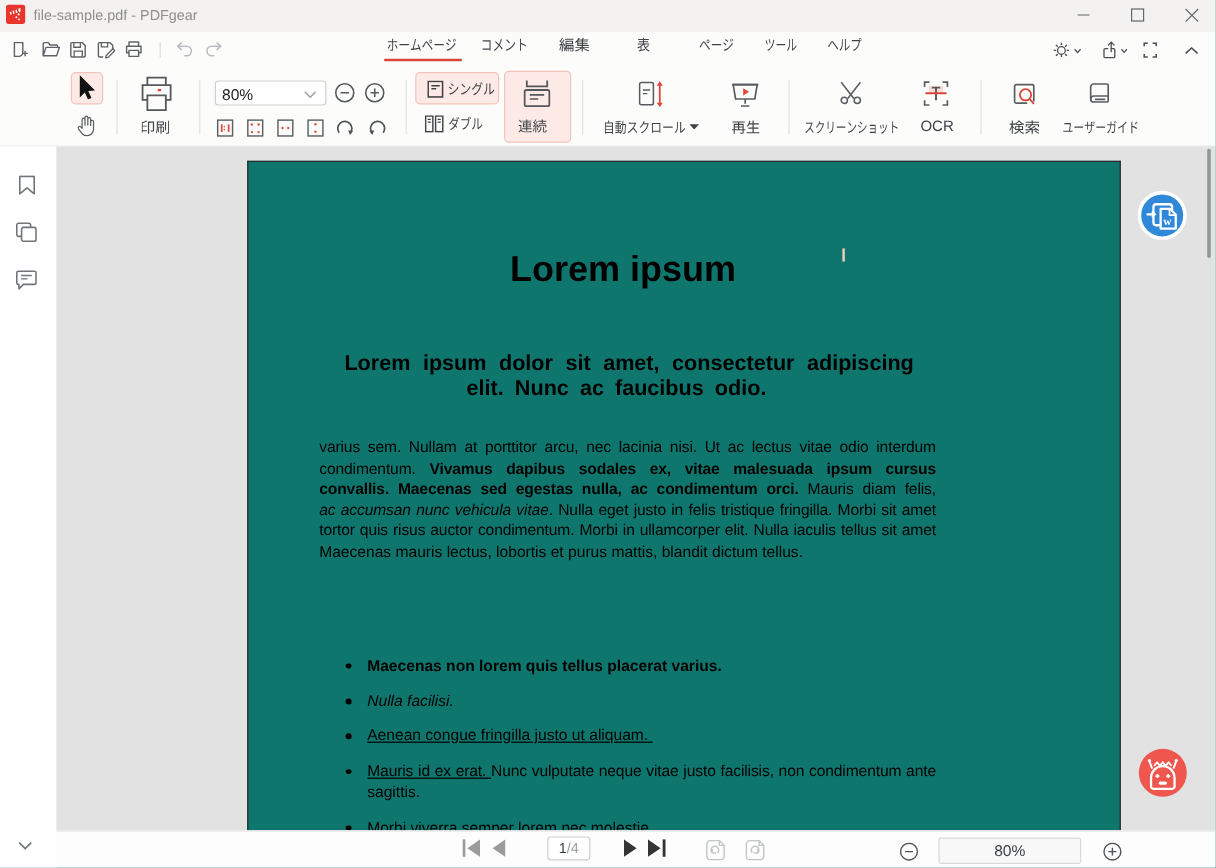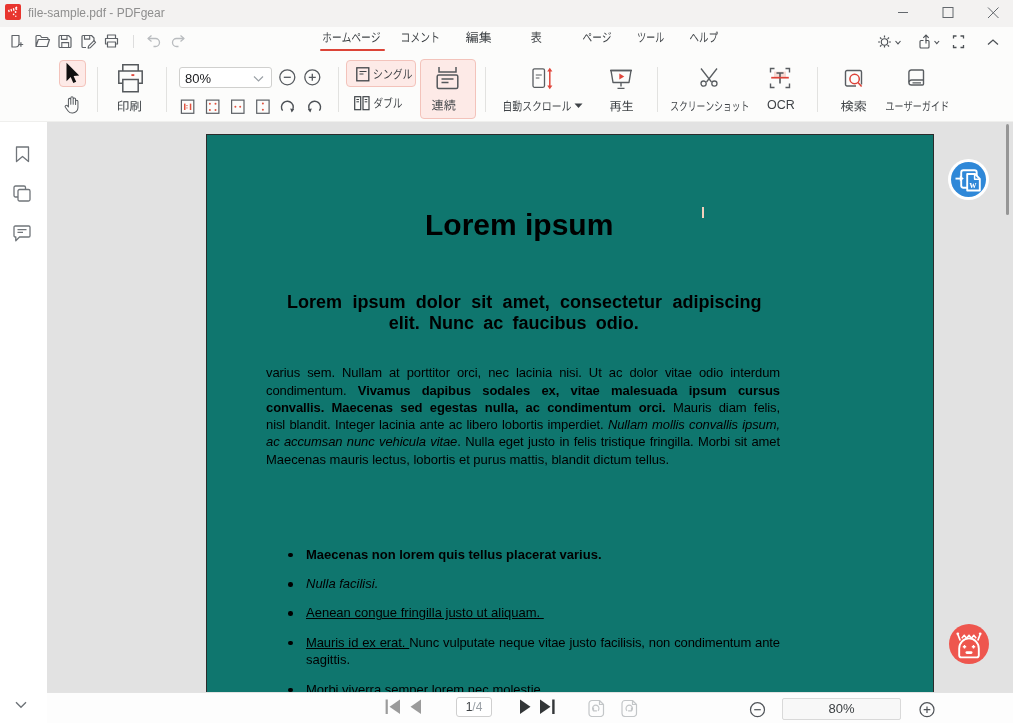--- a/index.html
+++ b/index.html
@@ -326,25 +326,25 @@
     </svg>
 </div>
 <div id="page">
   <div id="caret"></div>
   <div id="ptitle">Lorem ipsum</div>
   <div id="psub">
       <div class="l1">Lorem ipsum dolor sit amet, consectetur adipiscing</div>
       <div class="l2">elit. Nunc ac faucibus odio.</div>
     </div>
   <div id="pbody">
-    <div class="jl">varius sem. Nullam at porttitor orci, nec lacinia nisi. Ut ac dolor vitae odio interdum</div>
+    <div class="jl">varius sem. Nullam at porttitor arcu, nec lacinia nisi. Ut ac lectus vitae odio interdum</div>
     <div class="jl">condimentum. <b>Vivamus dapibus sodales ex, vitae malesuada ipsum cursus</b></div>
     <div class="jl"><b>convallis. Maecenas sed egestas nulla, ac condimentum orci.</b> Mauris diam felis,</div>
-    <div class="jl">nisl blandit. Integer lacinia ante ac libero lobortis imperdiet. <i>Nullam mollis convallis ipsum,</i></div>
     <div class="jl"><i>ac accumsan nunc vehicula vitae</i>. Nulla eget justo in felis tristique fringilla. Morbi sit amet</div>
+    <div class="jl">tortor quis risus auctor condimentum. Morbi in ullamcorper elit. Nulla iaculis tellus sit amet</div>
     <div>Maecenas mauris lectus, lobortis et purus mattis, blandit dictum tellus.</div>
   </div>
   <div id="plist">
     <div class="li" style="top:0px"><b>Maecenas non lorem quis tellus placerat varius.</b></div>
     <div class="li" style="top:29.4px"><i>Nulla facilisi.</i></div>
     <div class="li" style="top:58.8px"><u>Aenean congue fringilla justo ut aliquam.&nbsp;</u></div>
     <div class="li" style="top:88.2px"><div class="jl"><u>Mauris id ex erat. </u>Nunc vulputate neque vitae justo facilisis, non condimentum ante</div>sagittis.</div>
     <div class="li" style="top:135px"><u>Morbi viverra semper lorem nec molestie.</u></div>
   </div>
 </div>

